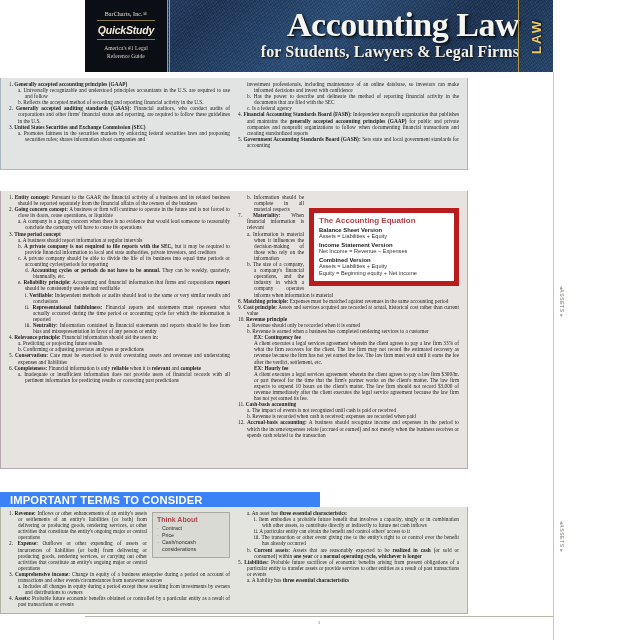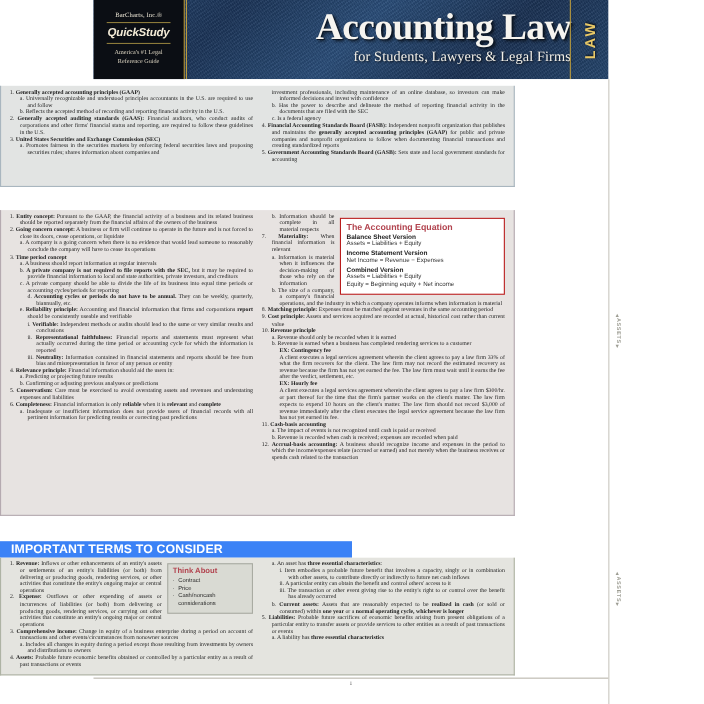--- a/index.html
+++ b/index.html
@@ -20,21 +20,21 @@
     justify-content:center;gap:1px;z-index:3;}
   .bc-brand{color:#e8e2d2;font-size:6px;letter-spacing:.1px;font-family:"Liberation Serif",serif;}
   .bc-rule{width:58px;height:1px;background:#8c7a3a;margin:2px 0;}
   .bc-qs{color:#f2ead6;font-size:10.5px;font-style:italic;font-weight:bold;
     font-family:"Liberation Sans",sans-serif;letter-spacing:-.2px;}
   .bc-sub{color:#ddd5c2;font-size:5.6px;line-height:1.35;text-align:center;margin-top:2px;}
   .hdr-title{position:absolute;left:86px;top:3px;width:300px;text-align:right;z-index:3;margin-left:48px;}
   .hdr-title .t1{font-size:34px;font-weight:bold;color:#f6f4ef;letter-spacing:-.5px;
     font-family:"Liberation Serif",serif;line-height:44px;
     text-shadow:1px 1px 0 #0c1726, 2px 2px 3px rgba(0,0,0,.75);}
-  .hdr-title .t2{font-size:13px;font-weight:normal;color:#f3f0e8;letter-spacing:.1px;
+  .hdr-title .t2{font-size:16px;font-weight:bold;color:#f3f0e8;letter-spacing:.1px;
     font-family:"Liberation Serif",serif;margin-top:-4px;
     text-shadow:1px 1px 2px rgba(0,0,0,.8);}
   .hdr-right{position:absolute;right:0;top:0;width:34px;height:72px;z-index:3;
     border-left:1.5px solid #b89a3e;display:flex;align-items:center;justify-content:center;}
   .hdr-right span{writing-mode:vertical-rl;transform:rotate(180deg);color:#e8c867;
     font-family:"Liberation Sans",sans-serif;font-weight:bold;font-size:13px;letter-spacing:2px;
     text-shadow:1px 1px 2px rgba(0,0,0,.8);}
   .hdr-gold-l{position:absolute;left:83.5px;top:0;width:1.5px;height:72px;background:#b89a3e;z-index:4;}
 
   
@@ -60,21 +60,21 @@
   p.it{margin:0 0 0 0;font-size:5.3px;line-height:6.1px;color:#1c1c1c;text-align:justify;
     font-family:"Liberation Serif",serif;}
   .l0{padding-left:9px;text-indent:-9px;}
   .l1{padding-left:16px;text-indent:-7px;}
   .l2{padding-left:24px;text-indent:-8px;}
   b{font-weight:bold;}
   .exh{font-size:5.2px;font-weight:bold;color:#2a2a2a;padding-left:16px;margin-top:1px;}
   .exb{font-size:5.1px;line-height:5.9px;padding-left:16px;color:#3a3a3a;text-align:justify;}
 
   
-  .box-eq{float:right;width:150px;margin:4px 0 0 5px;background:#ffffff;border:1px solid #b91c1c;
+  .box-eq{float:right;width:150px;margin:14px 0 0 5px;background:#ffffff;border:5px solid #b91c1c;
     padding:3px 5px 4px 5px;box-sizing:border-box;}
   .box-eq .bt{font-family:"Liberation Sans",sans-serif;font-weight:bold;font-size:8px;color:#b2444f;
     margin-bottom:2px;}
   .box-eq .sh{font-family:"Liberation Sans",sans-serif;font-weight:bold;font-size:5.9px;color:#1c1c1c;
     margin-top:2px;}
   .box-eq .fm{font-family:"Liberation Sans",sans-serif;font-size:5.6px;color:#333;line-height:7px;}
 
   .box-think{float:right;width:78px;margin:2px 0 2px 5px;background:#d9dad3;border:1px solid #a9aba2;
     padding:3px 4px 4px 4px;box-sizing:border-box;}
   .box-think .bt{font-family:"Liberation Sans",sans-serif;font-weight:bold;font-size:7px;color:#b2444f;

